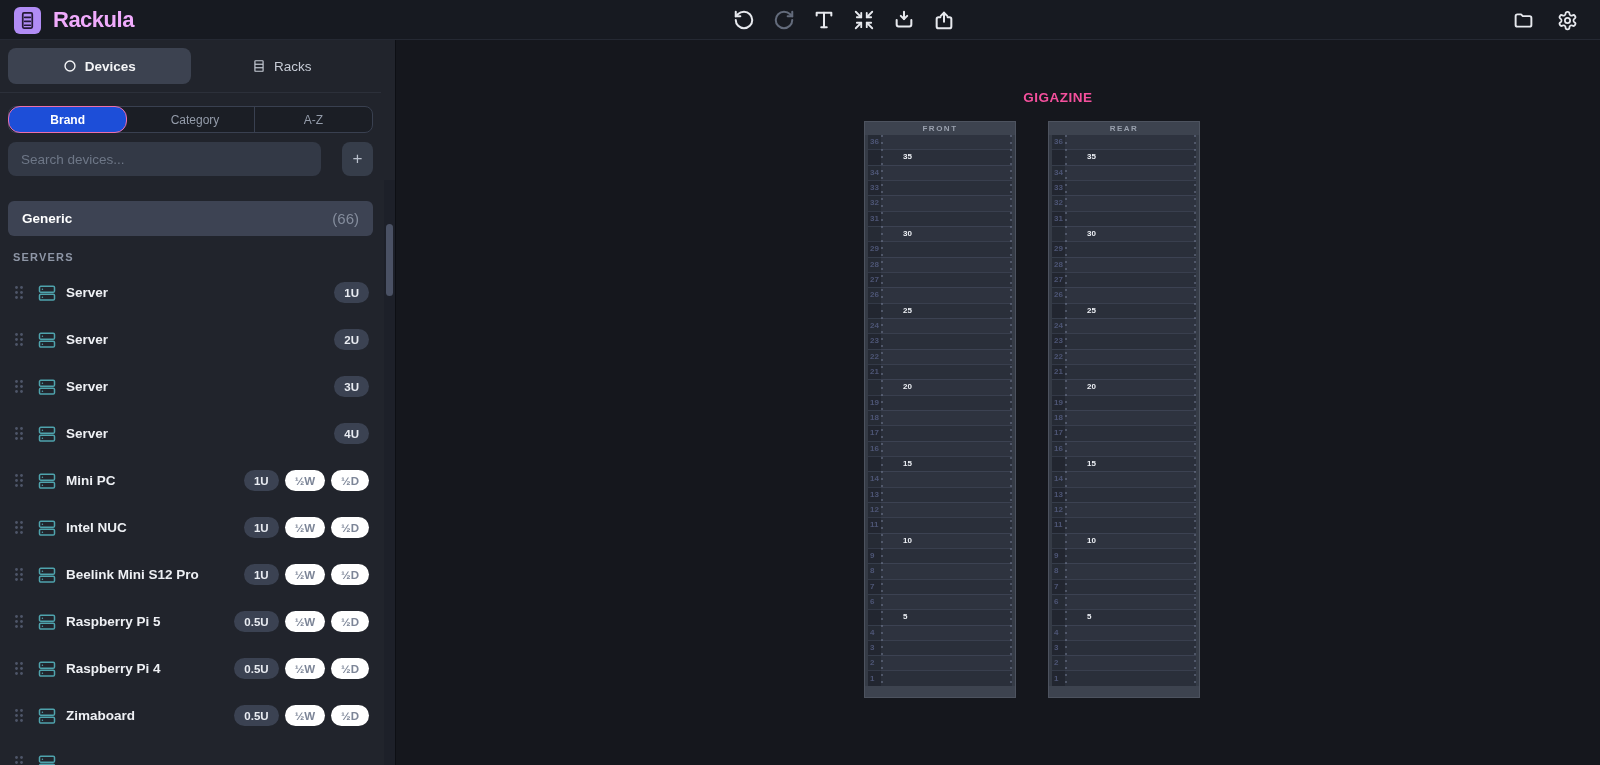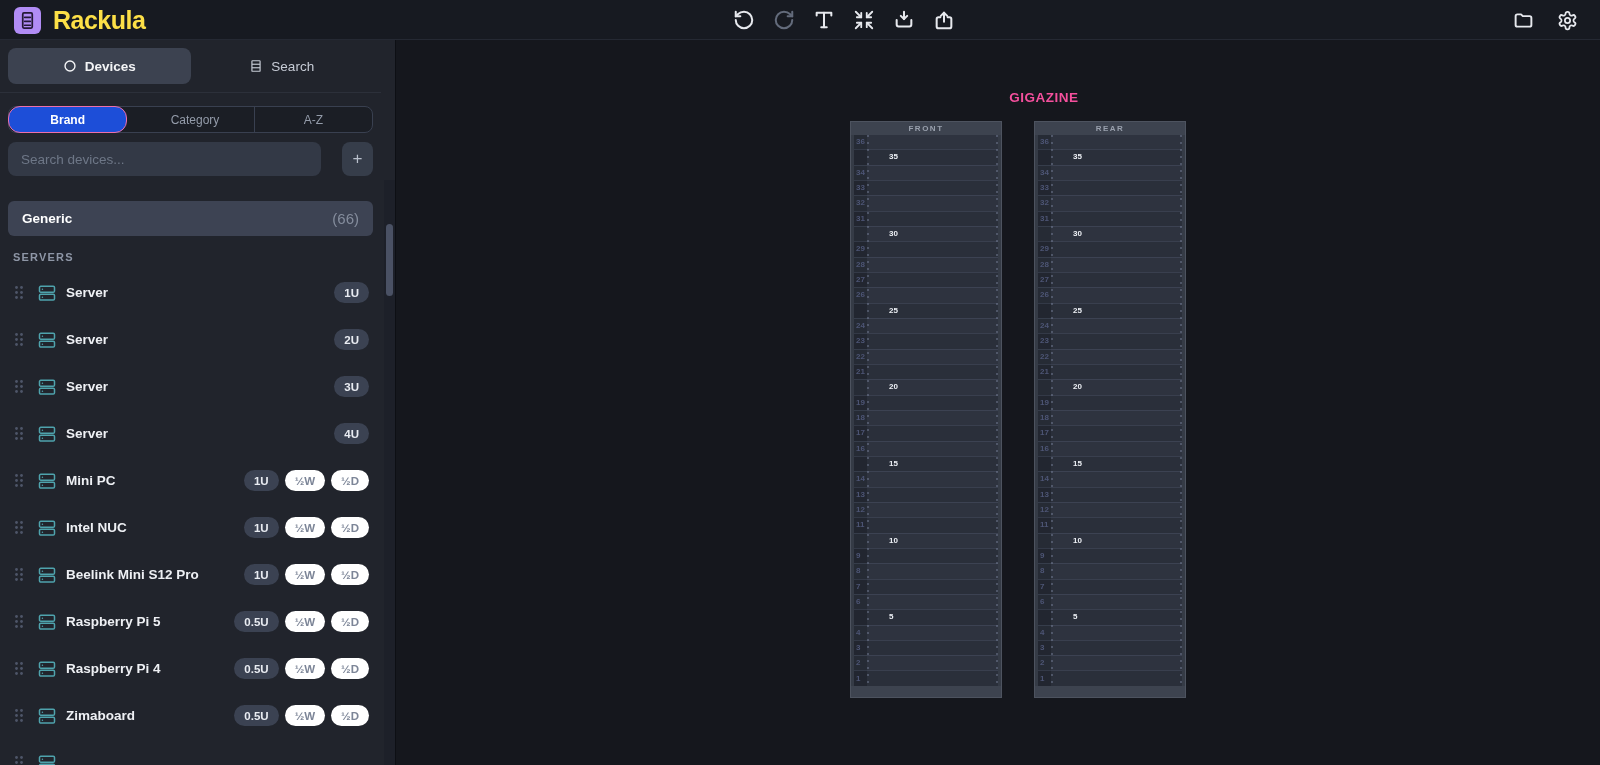--- a/index.html
+++ b/index.html
@@ -5,21 +5,21 @@
   * { box-sizing: border-box; margin: 0; padding: 0; }
   html,body { background:#15171d; }
   body { font-family: "Liberation Sans", "DejaVu Sans", sans-serif; }
   .app { position:relative; width:1600px; height:765px; overflow:hidden; background:#15171d; color:#e8eaf0; }
 
   
   .topbar { position:relative; height:40px; background:#171a21; border-bottom:1px solid #252933; }
   .brand { position:absolute; left:14px; top:0; height:40px; display:flex; align-items:center; gap:12px; }
   .logo { width:27px; height:27px; border-radius:6px; background:var(--logo-purple); display:flex; align-items:center; justify-content:center; }
   .logo svg { width:19px; height:19px; stroke:#241936; }
-  .app-title { font-size:25px; font-weight:700; color:#fde047; letter-spacing:-0.5px; }
+  .app-title { font-size:22px; font-weight:700; color:#f0abfc; letter-spacing:-0.5px; }
   .toolbar { position:absolute; left:731px; top:0; height:40px; display:flex; align-items:center; gap:15px; }
   .tb-btn { width:25px; height:25px; background:none; border:none; padding:1px; color:#e7e9ee; cursor:pointer; display:flex; align-items:center; justify-content:center; }
   .tb-btn.disabled { color:#636b7b; }
   .tb-btn svg { width:22px; height:22px; }
   .topbar-right { position:absolute; right:20px; top:0; height:40px; display:flex; align-items:center; gap:19px; }
   .topbar-right .tb-btn svg { width:21px; height:21px; }
 
   
   .main { display:flex; height:725px; }
   .sidebar { position:relative; width:396px; background:#21242c; border-right:1px solid #0d0f14; padding:8px 22px 0 8px; flex:none; }
@@ -58,21 +58,21 @@
   .dev-name { margin-left:9px; font-size:13.5px; font-weight:700; color:#eef0f4; white-space:nowrap; }
   .badges { margin-left:auto; display:flex; gap:6px; }
   .badge { height:21px; display:flex; align-items:center; padding:0 10px; border-radius:11px; font-size:11.5px; }
   .badge.unit { background:#3b4252; color:#e9ecf2; font-weight:700; }
   .badge.dim { background:#ffffff; color:#7c8597; font-weight:600; }
 
   .scroll-gutter { position:absolute; top:140px; right:0; bottom:0; width:11px; background:#1d2029; }
   .scroll-thumb { position:absolute; top:44px; left:2px; width:7px; height:72px; border-radius:4px; background:#4a5164; cursor:pointer; }
 
   
-  .rack-group { position:absolute; left:454px; top:50px; width:388px; }
+  .rack-group { position:absolute; left:468px; top:50px; width:388px; }
   .rack-title { text-align:center; font-size:13.5px; font-weight:800; letter-spacing:0.5px; color:var(--accent-pink); cursor:pointer; }
   .racks { display:flex; gap:32px; margin-top:16px; }
   .rack { width:152px; height:577px; border:1px solid #4d535f; background:#353b46; display:flex; flex-direction:column; cursor:pointer; }
   .rack-header { height:13px; flex:none; background:#3d434f; text-align:center; font-size:8px; font-weight:700; letter-spacing:1.5px; color:#99a0ad; line-height:13px; }
   .rack-footer { height:11px; flex:none; background:#3d434f; }
   .rack-body { flex:1; margin:0 3px; position:relative; background:#2a2f3a; display:flex; flex-direction:column; }
   .rack-body::before { content:""; position:absolute; left:0; top:0; bottom:0; width:13px; background:rgba(14,18,26,.28); z-index:0; }
   .rail { position:absolute; top:0; bottom:0; width:2px; z-index:2;
           background:repeating-linear-gradient(180deg, rgba(122,132,158,.45) 0 2px, transparent 2px 7px); }
   .rail.left { left:13px; }
@@ -171,21 +171,21 @@
               <circle cx="12" cy="12" r="8.5"></circle>
             </svg>
           <span>Devices</span>
         </button>
         <button class="view-tab">
           <svg viewBox="0 0 24 24" fill="none" stroke="currentColor" stroke-width="2">
               <rect x="5" y="3" width="14" height="18" rx="1"></rect>
               <line x1="5" y1="9" x2="19" y2="9"></line>
               <line x1="5" y1="15" x2="19" y2="15"></line>
             </svg>
-          <span>Search</span>
+          <span>Racks</span>
         </button>
       </div>
       <div class="sb-divider"></div>
 
       <div class="segmented">
         <button class="seg active">Brand</button>
         <button class="seg">Category</button>
         <button class="seg">A-Z</button>
       </div>
 

